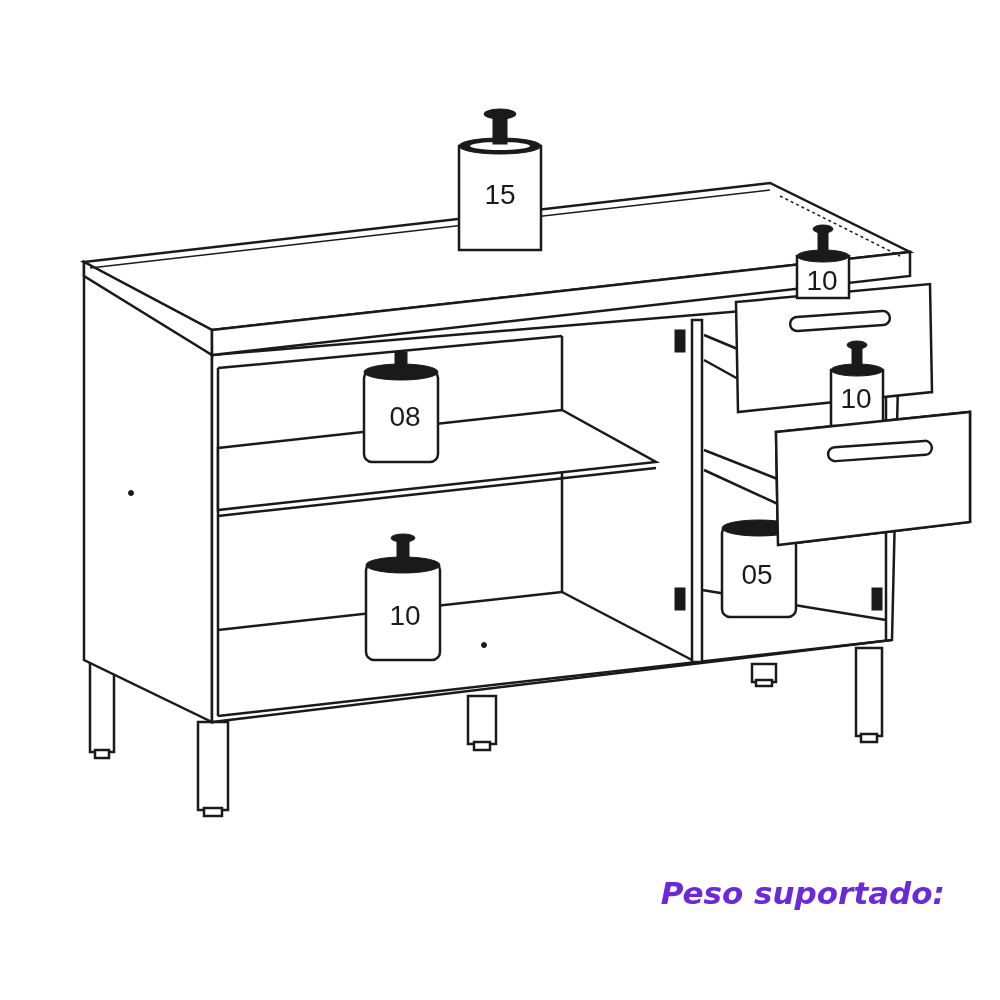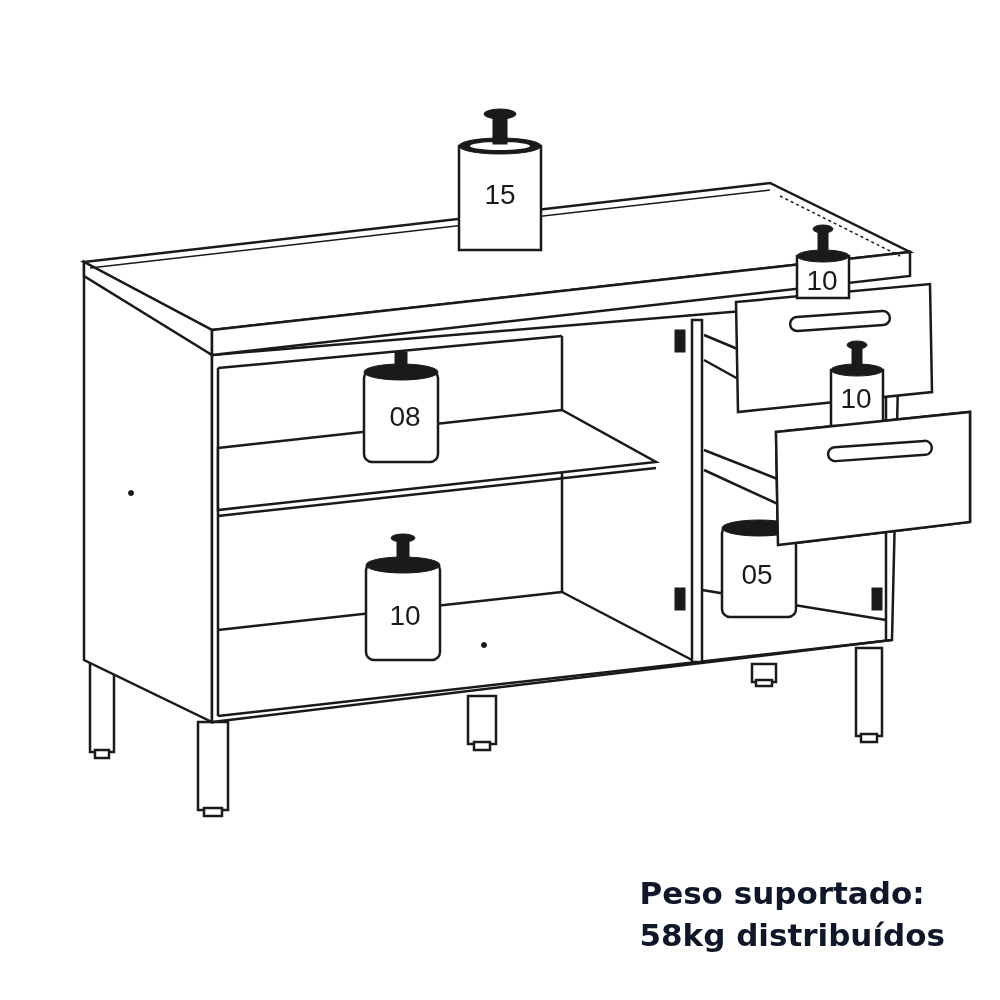--- a/index.html
+++ b/index.html
@@ -3,21 +3,21 @@
 <meta charset="utf-8">
 <style>
   html,body{margin:0;padding:0;background:#fff;}
   body{width:1000px;height:1000px;position:relative;overflow:hidden;font-family:"DejaVu Sans",sans-serif;}
   svg{position:absolute;left:0;top:0;}
   .w{fill:#fff;stroke:#1a1a1a;stroke-width:2.5;}
   .ln{fill:none;stroke:#1a1a1a;stroke-width:2.5;}
   .thin{fill:none;stroke:#1a1a1a;stroke-width:1.5;}
   .blk{fill:#1a1a1a;stroke:#1a1a1a;}
   .wt{font-family:"Liberation Sans",sans-serif;font-size:28px;fill:#1a1a1a;}
-  .caption{position:absolute;right:55px;top:872px;text-align:left;font-family:"DejaVu Sans",sans-serif;font-weight:bold;font-size:31px;line-height:42px;color:#0f172a;}
+  .caption{position:absolute;right:55px;top:872px;text-align:center;font-family:"DejaVu Sans",sans-serif;font-weight:bold;font-size:31px;line-height:42px;color:#6d28d9;font-style:italic;}
 </style>
 </head>
 <body>
 
 <svg width="1000" height="1000" viewBox="0 0 1000 1000">
 
   <g>
     <rect class="w" x="90" y="660" width="24" height="92"></rect>
     <rect class="w" x="95" y="750" width="14" height="8"></rect>
     <rect class="w" x="198" y="722" width="30" height="88"></rect>
@@ -116,14 +116,13 @@
     <ellipse class="blk" cx="759" cy="528" rx="37" ry="8"></ellipse>
     <text class="wt" x="757" y="584" text-anchor="middle">05</text>
   </g>
 
   <polygon class="w" points="776,432 970,412 970,522 778,545"></polygon>
   <rect class="w" x="828" y="444" width="104" height="14" rx="7" transform="rotate(-4 880 451)"></rect>
 </svg>
 
 <div class="caption">
   <div>Peso suportado:</div>
-  <div>58kg distribuídos</div>
 </div>
 
 </body></html>

